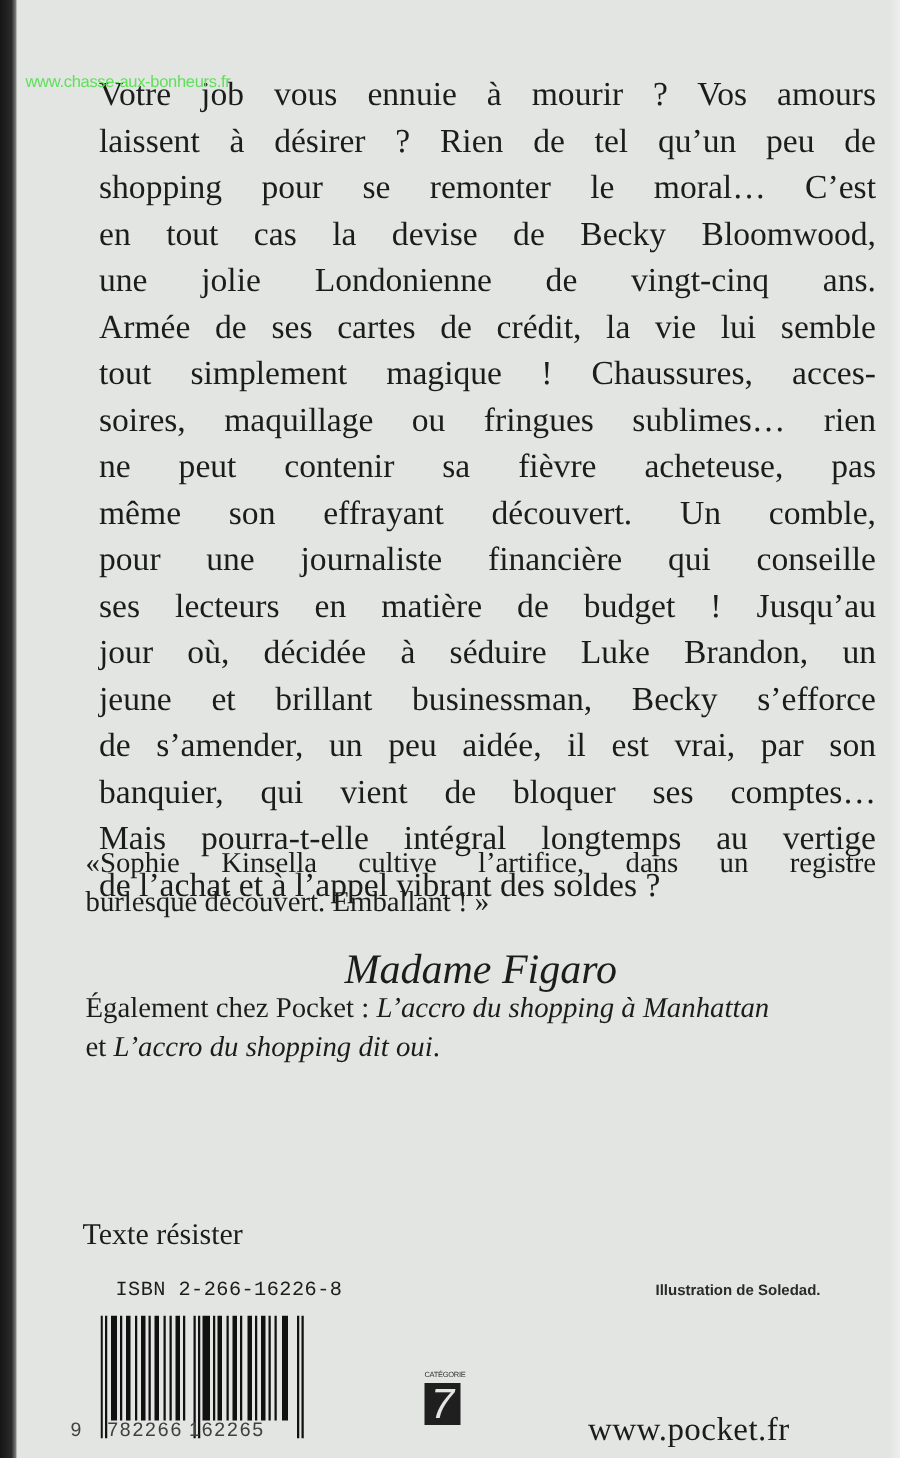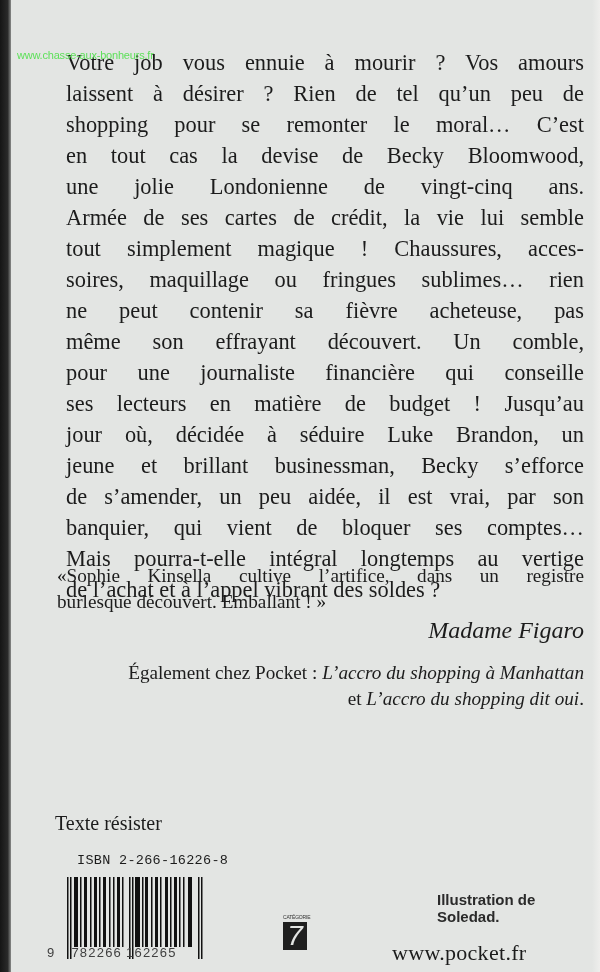--- a/index.html
+++ b/index.html
@@ -33,42 +33,41 @@
     text-align: justify; text-align-last: justify;
   }
   .blurb .line.last { text-align-last: left; }
   .quote {
     position: absolute; left: 57px; top: 563px; width: 527px;
     font-size: 19.2px; line-height: 26px;
   }
   .quote .line { display: block; white-space: nowrap; }
   .quote .line.just { text-align: justify; text-align-last: justify; }
   .quote .source {
-    display: block; text-align: right; font-style: italic; margin-top: 2px;
-    font-size: 24px;
+    display: block; text-align: center; font-style: italic; margin-top: 19px;
+    font-size: 28px;
   }
   .also {
     position: absolute; left: 57px; top: 660px; width: 527px;
     font-size: 19.2px; line-height: 26px;
   }
-  .also .line { display: block; white-space: nowrap; text-align: right; }
+  .also .line { display: block; white-space: nowrap; }
   .also i { font-style: italic; }
   .texte {
     position: absolute; left: 55px; top: 812px;
     font-size: 20px;
   }
   .isbn {
     position: absolute; left: 77px; top: 853px;
     font-family: Liberation Mono, monospace; font-size: 13.5px; letter-spacing: 0.3px;
   }
   .illus {
     position: absolute; left: 437px; top: 855px;
-    font-family: "Liberation Sans", sans-serif; font-size: 15px; font-weight: bold;
+    font-family: "Liberation Sans", sans-serif; font-size: 10px; font-weight: bold;
     color: #2a2a2a;
-    margin-top: 36px;
   }
   .barcode {
     position: absolute; left: 67px; top: 877px; width: 136px; height: 82px;
   }
   .barcode-digits {
     position: absolute; left: 47px; top: 945px;
     font-family: "Liberation Sans", sans-serif; font-size: 13px;
     letter-spacing: 1.2px; color: #404040;
   }
   .barcode-digits .first { margin-right: 16px; }

